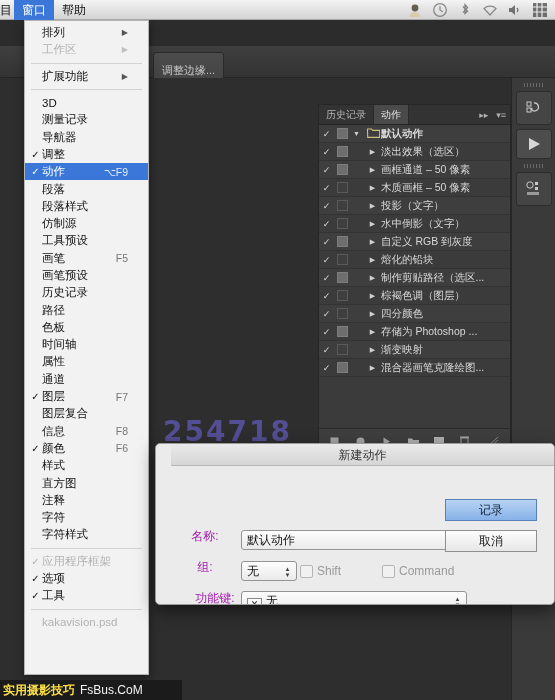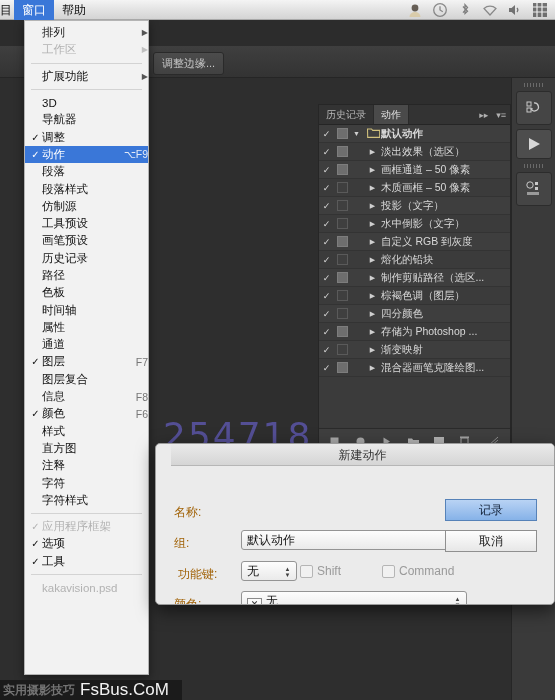--- a/index.html
+++ b/index.html
@@ -33,37 +33,37 @@
     border-bottom: 1px solid #222;
     color: #cfcfcf; font-size: 12px; line-height: 26px; padding-left: 150px;
   }
   #ps-optionsbar {
     position: absolute; left: 0; top: 26px; width: 555px; height: 32px;
     background: linear-gradient(to bottom,#3f3f3f,#333);
     border-bottom: 1px solid #252525;
   }
   #refine-edge-btn {
     position: absolute; left: 153px; top: 32px;
-    padding: 3px 8px; font-size: 11px; color: #c6c6c6;
+    padding: 10px 8px; font-size: 11px; color: #c6c6c6;
     background: linear-gradient(to bottom,#4c4c4c,#414141);
     border: 1px solid #2a2a2a; border-radius: 3px;
   }
   #canvas-area {
     position: absolute; left: 0; top: 58px; width: 511px; height: 622px;
     background: #2e2e2e;
   }
   #doc-tab {
     position: absolute; left: 0; top: 58px; width: 511px; height: 18px;
     background: #343434; border-bottom: 1px solid #252525;
   }
 
   
   #wm-number {
     position: absolute; left: 163px; top: 337px;
-    font-size: 36px; letter-spacing: 2px; font-weight: normal;
+    font-size: 28px; letter-spacing: 2px; font-weight: bold;
     color: #5b55a8; opacity: .85;
     font-family: "DejaVu Sans", sans-serif;
   }
   #wm-poco {
     position: absolute; left: 168px; top: 381px;
     color: #cbcbcb; opacity: .75;
   }
   #wm-poco .big { font-size: 23px; font-weight: bold; letter-spacing: -1px; }
   #wm-poco .url { font-size: 11px; display: block; margin-top: -2px; letter-spacing: .2px; }
 
@@ -120,21 +120,21 @@
   }
   .foot-ico { width: 13px; height: 13px; color: #a8a8a8; display: inline-block; }
 
   
   #win-menu {
     position: absolute; left: 24px; top: 20px; width: 125px; height: 655px;
     background: #f2f2f2; border: 1px solid #b4b4b4;
     box-shadow: 0 3px 9px rgba(0,0,0,.45);
     font-size: 11.5px; color: #111; padding: 3px 0; overflow: hidden;
   }
-  .mrow { display: flex; align-items: center; height: 17.3px; padding: 0 0 0 4px; position: relative; }
+  .mrow { display: flex; align-items: center; height: 17.3px; padding: 0 20px 0 4px; position: relative; }
   .mrow.sel { background: #3a77d8; color: #fff; }
   .mrow.disabled { color: #b2b2b2; }
   .m-check { width: 13px; font-size: 10px; flex: none; text-align: center; }
   .m-label { white-space: nowrap; }
   .m-short { margin-left: auto; font-size: 10.5px; color: #777; padding-left: 8px; }
   .mrow.sel .m-short { color: #e3eaf7; }
   .m-sub { margin-left: auto; font-size: 8px; color: #555; }
   .mrow.disabled .m-sub { color: #c0c0c0; }
   .msep { height: 1px; background: #d3d3d3; margin: 4px 6px; }
 
@@ -144,21 +144,21 @@
     background: #ebebeb; border: 1px solid #9b9b9b; border-radius: 5px;
     box-shadow: 0 6px 18px rgba(0,0,0,.55); overflow: hidden;
   }
   #dlg-title {
     height: 22px; line-height: 22px; text-align: center; font-size: 12px; color: #353535;
     background: linear-gradient(to bottom,#eaeaea,#d5d5d5);
     border-bottom: 1px solid #b6b6b6;
     margin-left: 15px;
   }
   #dlg-body { position: relative; height: 140px; font-size: 12px; color: #1e1e1e; }
-  .dlg-lbl { position: absolute; text-align: left; font-size: 12px; color: #a16207; }
+  .dlg-lbl { position: absolute; text-align: center; font-size: 12px; color: #a21caf; margin-top: 24px; }
   .dlg-field { position: absolute; }
   #name-input {
     width: 226px; height: 20px; background: #fff; border: 1px solid #8c8c8c;
     border-radius: 2px; font-size: 12px; padding: 0 3px; line-height: 20px; color: #111;
   }
   #name-input .selected { background: #b7cdec; }
   .dlg-select {
     height: 20px; background: linear-gradient(to bottom,#fdfdfd,#eaeaea);
     border: 1px solid #949494; border-radius: 3px;
     font-size: 12px; line-height: 19px; padding: 0 18px 0 5px; position: relative; color: #111;
@@ -187,22 +187,22 @@
     display: inline-flex; align-items: center; justify-content: center;
     font-size: 9px; color: #333; margin-right: 4px; vertical-align: -2px;
   }
 
   
   #bottom-wm {
     position: absolute; left: 0; bottom: 0; width: 182px; height: 20px;
     background: #1b1b1b; display: flex; align-items: center; gap: 5px;
     padding-left: 3px; font-size: 12px;
   }
-  #bottom-wm .cn { color: #737373; font-weight: bold; font-size: 12px; }
-  #bottom-wm .en { color: #f2f2f2; font-size: 17px; }
+  #bottom-wm .cn { color: #fde047; font-weight: bold; font-size: 12px; }
+  #bottom-wm .en { color: #f2f2f2; font-size: 12px; }
 </style>
 </head>
 <body>
 
 <div id="ps-app">
   <div id="ps-optionsbar"></div>
   <div id="refine-edge-btn">调整边缘...</div>
 
   <div id="doc-tab"></div>
 
@@ -409,20 +409,24 @@
       <span class="m-label">扩展功能</span>
       <span class="m-sub">▶</span>
     </div>
     <div class="msep"></div>
     <div class="mrow">
       <span class="m-check"></span>
       <span class="m-label">3D</span>
     </div>
     <div class="mrow">
       <span class="m-check"></span>
+      <span class="m-label">测量记录</span>
+    </div>
+    <div class="mrow">
+      <span class="m-check"></span>
       <span class="m-label">导航器</span>
     </div>
     <div class="mrow">
       <span class="m-check">✓</span>
       <span class="m-label">调整</span>
     </div>
     <div class="mrow sel">
       <span class="m-check">✓</span>
       <span class="m-label">动作</span>
       <span class="m-short">⌥F9</span>
@@ -435,20 +439,25 @@
       <span class="m-check"></span>
       <span class="m-label">段落样式</span>
     </div>
     <div class="mrow">
       <span class="m-check"></span>
       <span class="m-label">仿制源</span>
     </div>
     <div class="mrow">
       <span class="m-check"></span>
       <span class="m-label">工具预设</span>
+    </div>
+    <div class="mrow">
+      <span class="m-check"></span>
+      <span class="m-label">画笔</span>
+      <span class="m-short">F5</span>
     </div>
     <div class="mrow">
       <span class="m-check"></span>
       <span class="m-label">画笔预设</span>
     </div>
     <div class="mrow">
       <span class="m-check"></span>
       <span class="m-label">历史记录</span>
     </div>
     <div class="mrow">

